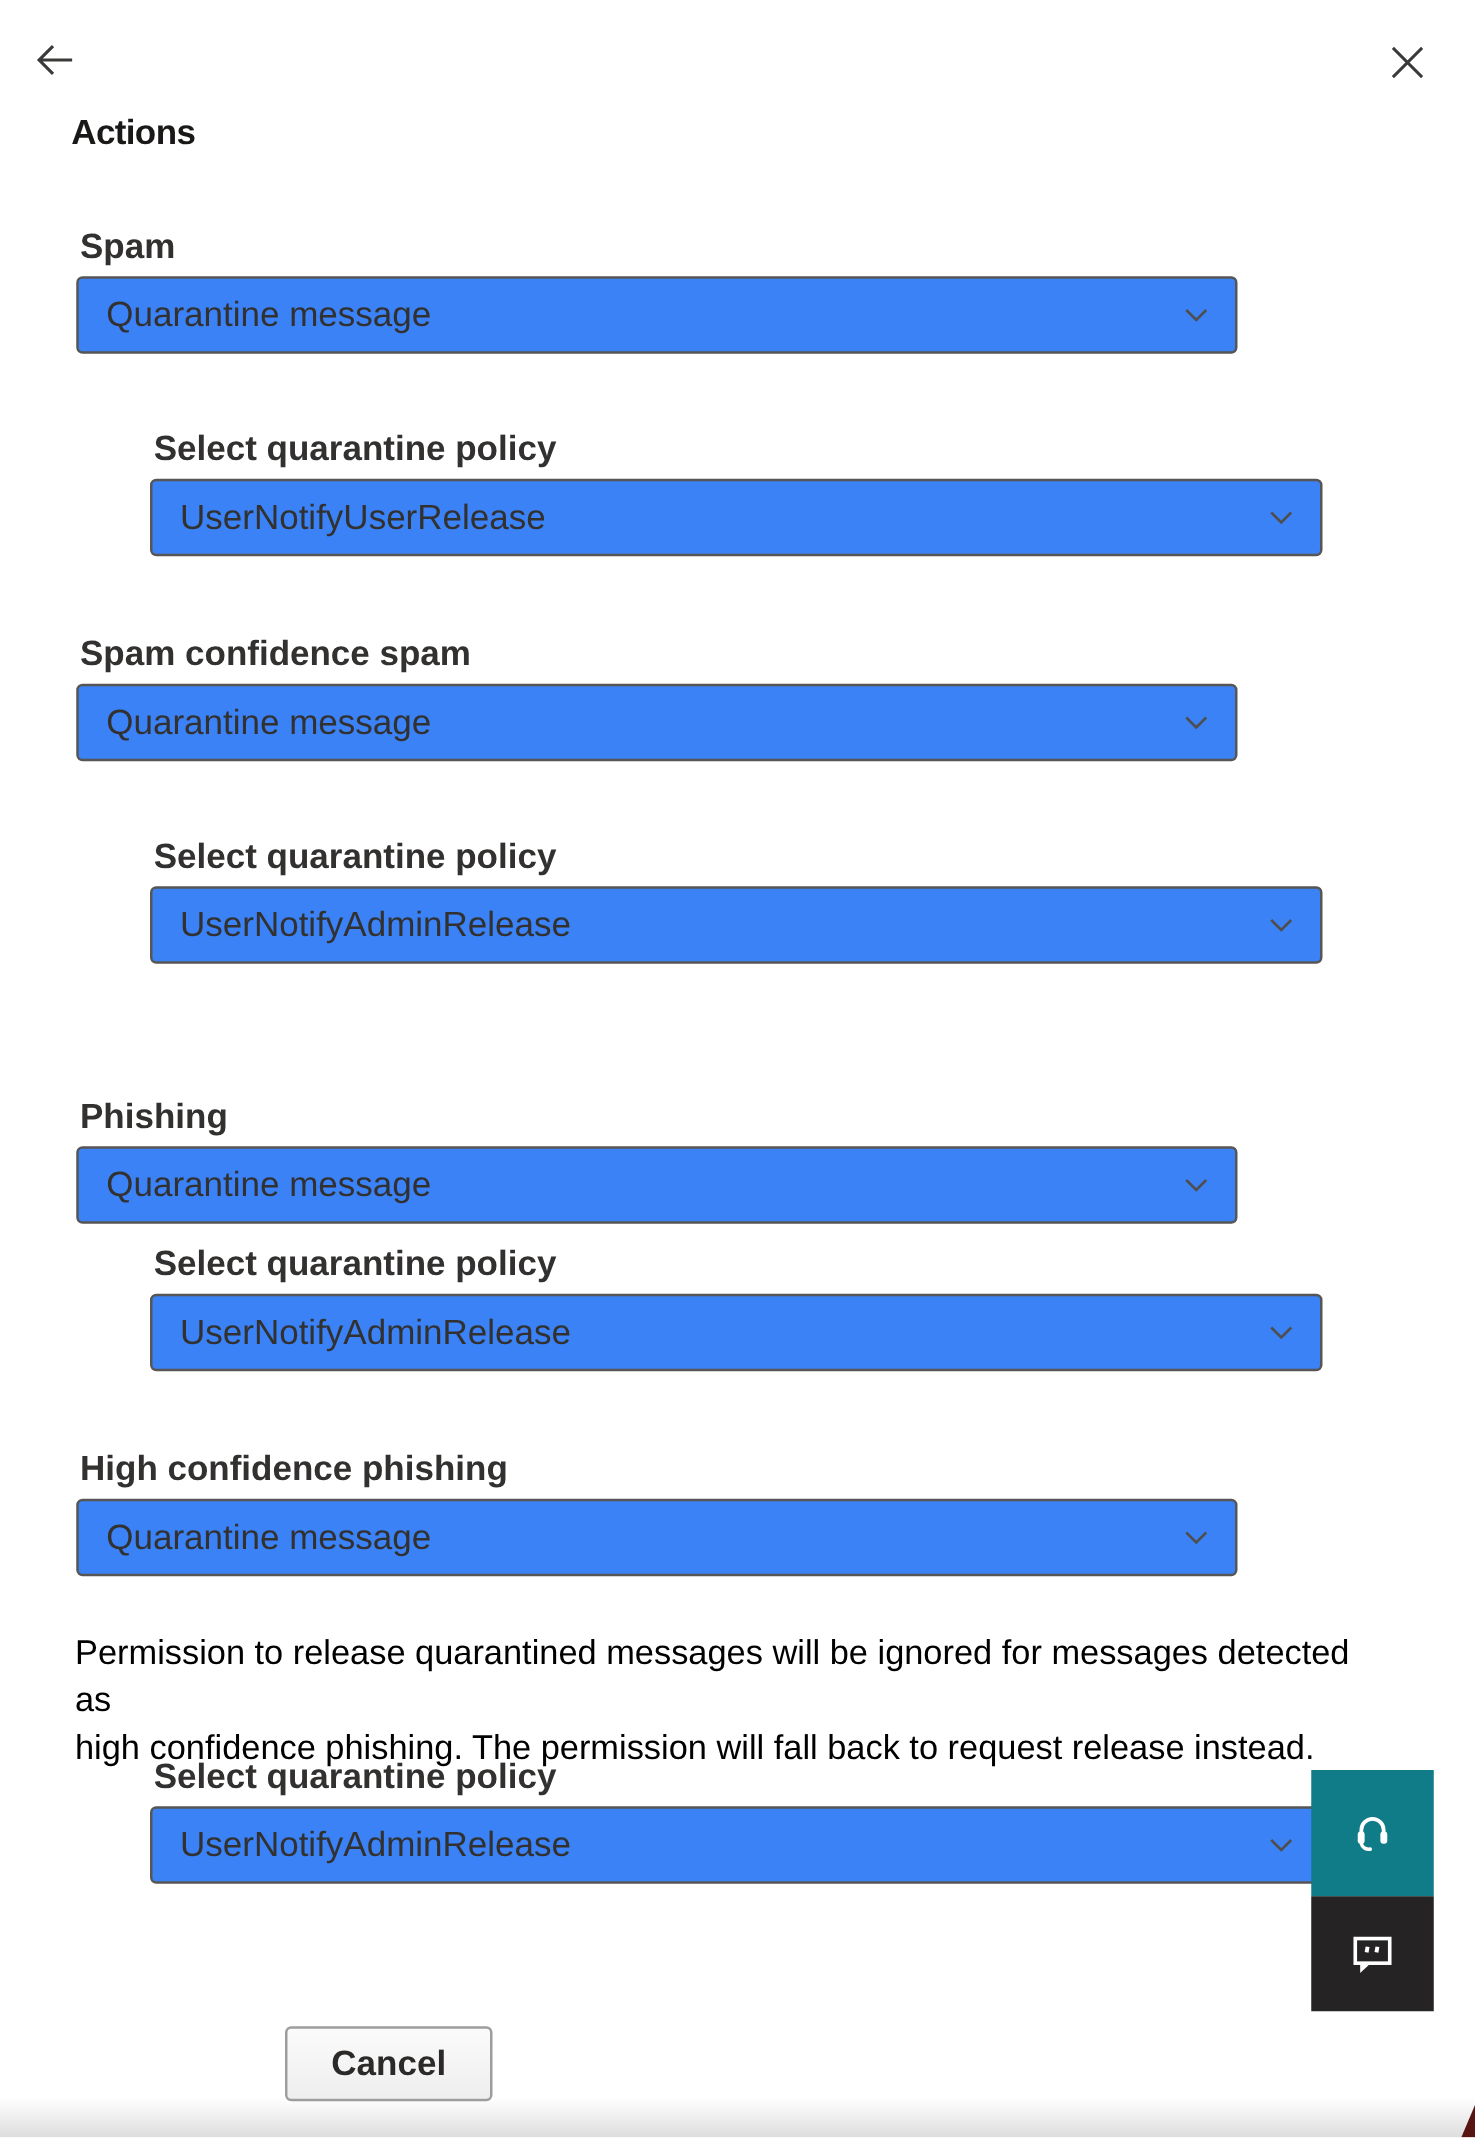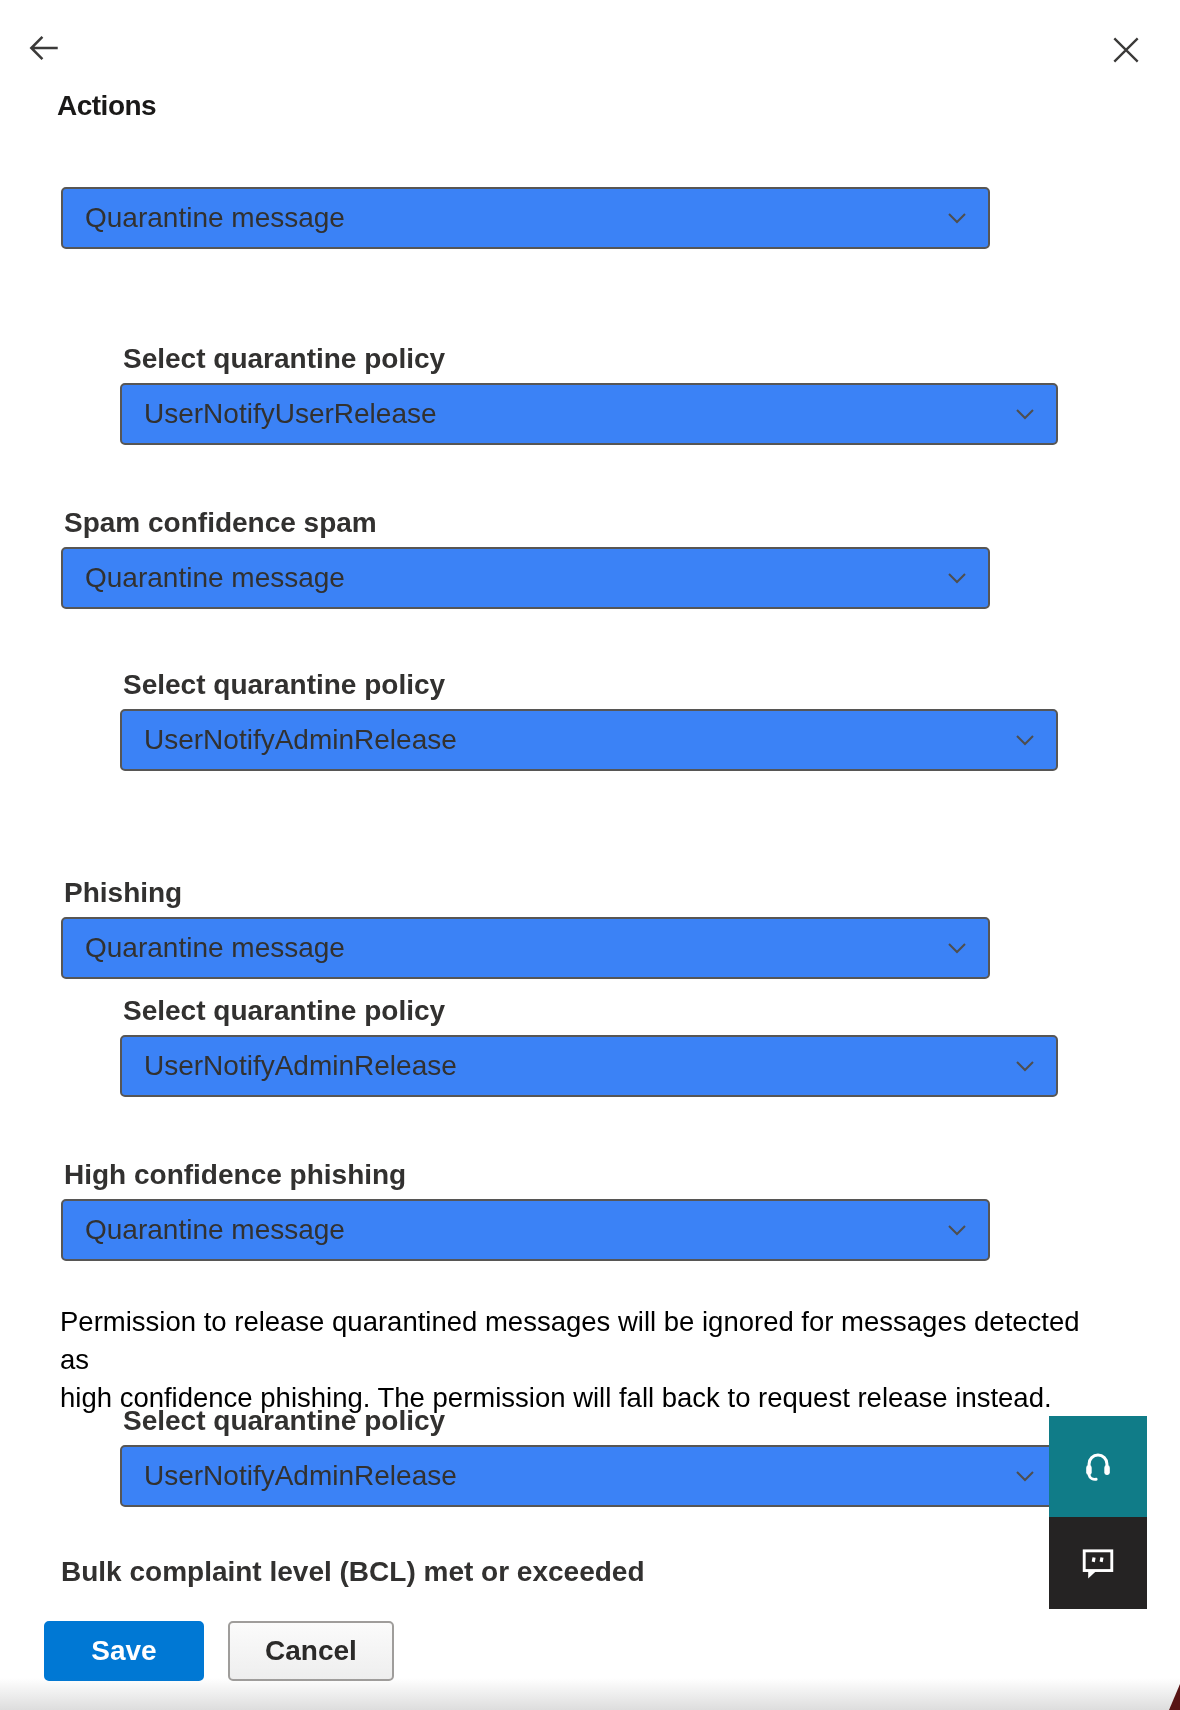--- a/index.html
+++ b/index.html
@@ -73,20 +73,21 @@
     <span>
       <svg width="34" height="34" viewBox="0 0 32 32">
         <path d="M5 5 L27 27 M27 5 L5 27" stroke="#3b3a39" stroke-width="2.2" fill="none"></path>
       </svg>
     </span>
   </button>
 
   <div class="title">Actions</div>
 
   <div class="group main" style="top:180px">
+    <div class="field-label">Spam</div>
     <div class="combo">
       <span class="combo-value">Quarantine message</span>
       <span class="chev">
         <svg width="30" height="30" viewBox="0 0 30 30">
             <polyline points="7,11 15,19 23,11" stroke="#4f4e4d" stroke-width="2" fill="none"></polyline>
           </svg>
       </span>
     </div>
   </div>
 
@@ -170,24 +171,22 @@
     <div class="combo">
       <span class="combo-value">UserNotifyAdminRelease</span>
       <span class="chev">
         <svg width="30" height="30" viewBox="0 0 30 30">
             <polyline points="7,11 15,19 23,11" stroke="#4f4e4d" stroke-width="2" fill="none"></polyline>
           </svg>
       </span>
     </div>
   </div>
 
-  <div class="bulk-label">Bulk complaint level (BCL) met or exceeded</div>
 
   <div class="footer">
-    <button class="btn btn-save">Save</button>
     <button class="btn btn-cancel">Cancel</button>
   </div>
   <div class="bottom-grad"></div>
 
   <button class="widget" id="support-widget">
     <span>
       <svg width="42" height="42" viewBox="0 0 32 32">
         <path d="M9.2 17.5 v-2.3 a6.8 6.8 0 0 1 13.6 0 v2.3" stroke="#ffffff" stroke-width="2.3" fill="none"></path>
         <rect x="7" y="16.2" width="4.2" height="7.4" rx="1.8" fill="#ffffff"></rect>
         <rect x="20.8" y="16.2" width="4.2" height="7.4" rx="1.8" fill="#ffffff"></rect>

